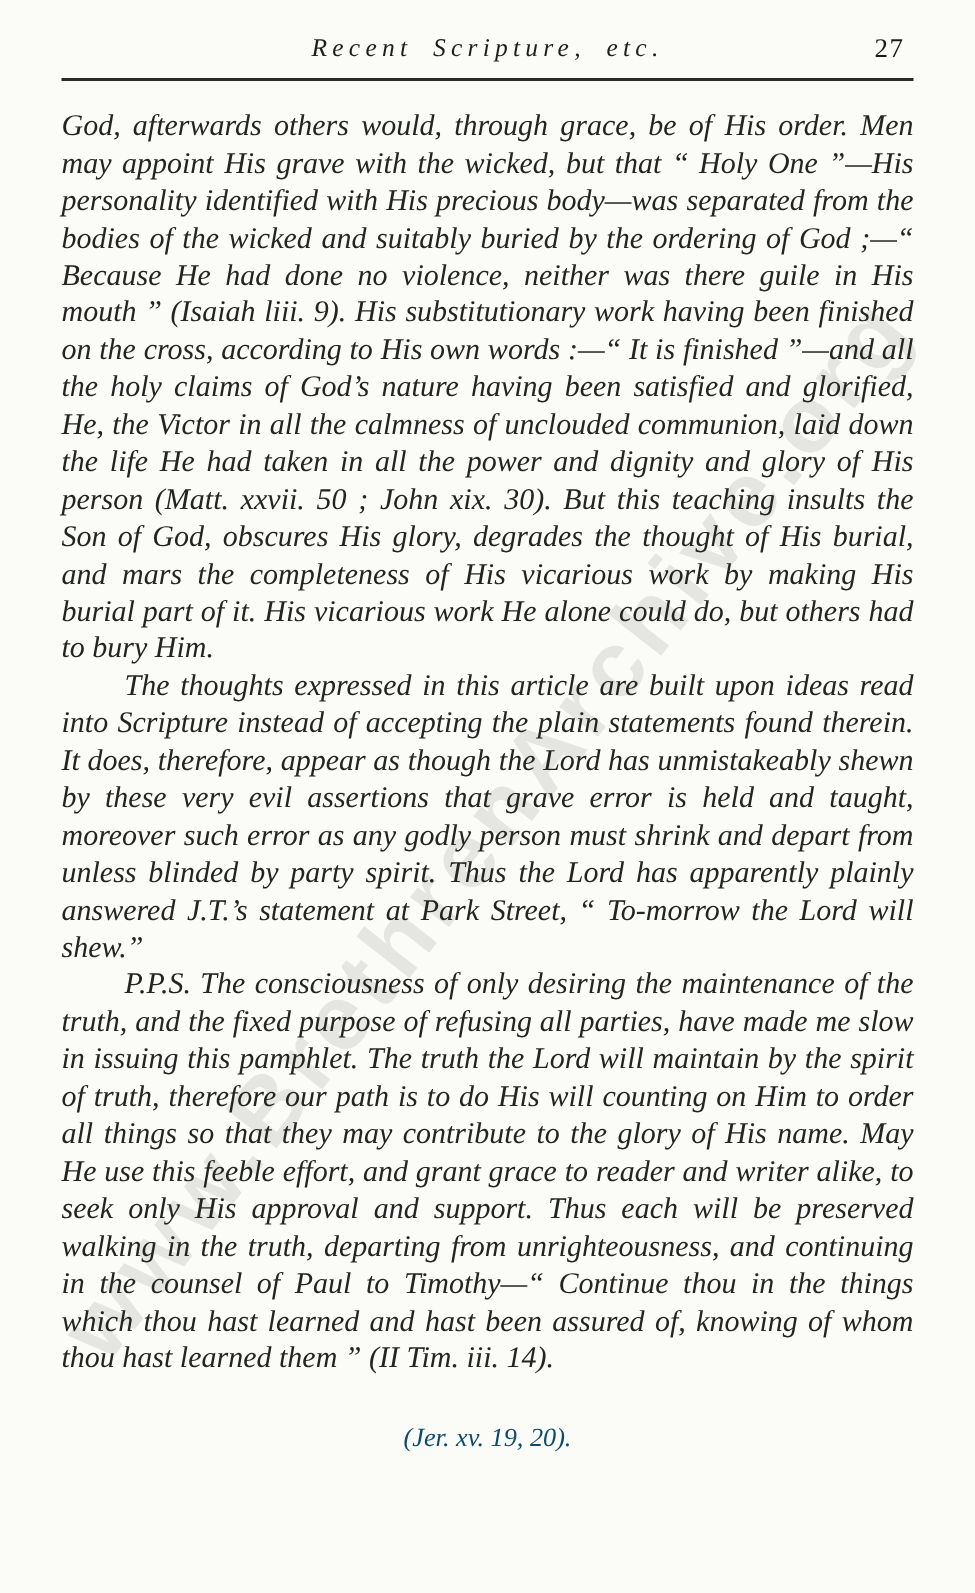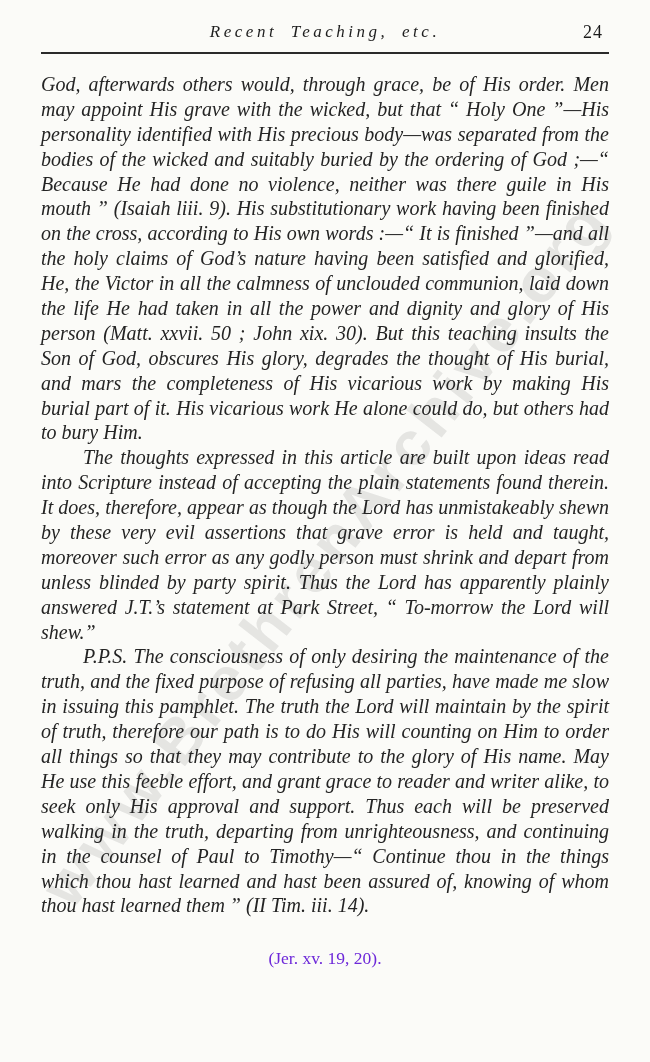--- a/index.html
+++ b/index.html
@@ -84,34 +84,35 @@
 
   .para.indent { text-indent: 42px; }
 
   .para.pps { }
 
   .page-footer {
     position: relative;
     z-index: 2;
     margin-top: 30px;
     text-align: center;
+    font-style: italic;
     font-size: 17.5px;
-    color: #6d28d9;
+    color: #0c4a6e;
   }
 </style>
 </head>
 <body>
 
 <div class="page">
 
   <div class="watermark">www.BrethrenArchive.org</div>
 
   <header class="running-head">
-    <span class="head-title">Recent Teaching, etc.</span>
-    <span class="page-number">24</span>
+    <span class="head-title">Recent Scripture, etc.</span>
+    <span class="page-number">27</span>
   </header>
 
   <div class="rule"></div>
 
   <main class="body-text">
     <p class="para no-indent">God, afterwards others would, through grace, be of His order. Men may appoint His grave with the wicked, but that “ Holy One ”—His personality identified with His precious body—was separated from the bodies of the wicked and suitably buried by the ordering of God ;—“ Because He had done no violence, neither was there guile in His mouth ” (Isaiah liii. 9).  His substitutionary work having been finished on the cross, according to His own words :—“ It is finished ”—and all the holy claims of God’s nature having been satisfied and glorified, He, the Victor in all the calmness of unclouded communion, laid down the life He had taken in all the power and dignity and glory of His person (Matt. xxvii. 50 ; John xix. 30).  But this teaching insults the Son of God, obscures His glory, degrades the thought of His burial, and mars the completeness of His vicarious work by making His burial part of it.  His vicarious work He alone could do, but others had to bury Him.</p>
     <p class="para indent">The thoughts expressed in this article are built upon ideas read into Scripture instead of accepting the plain statements found therein.  It does, therefore, appear as though the Lord has unmistakeably shewn by these very evil assertions that grave error is held and taught, moreover such error as any godly person must shrink and depart from unless blinded by party spirit.  Thus the Lord has apparently plainly answered J.T.’s statement at Park Street, “ To-morrow the Lord will shew.”</p>
     <p class="para indent pps">P.P.S.  The consciousness of only desiring the maintenance of the truth, and the fixed purpose of refusing all parties, have made me slow in issuing this pamphlet.  The truth the Lord will maintain by the spirit of truth, therefore our path is to do His will counting on Him to order all things so that they may contribute to the glory of His name.  May He use this feeble effort, and grant grace to reader and writer alike, to seek only His approval and support.  Thus each will be preserved walking in the truth, departing from unrighteousness, and continuing in the counsel of Paul to Timothy—“ Continue thou in the things which thou hast learned and hast been assured of, knowing of whom thou hast learned them ” (II Tim. iii. 14).</p>
   </main>
 

